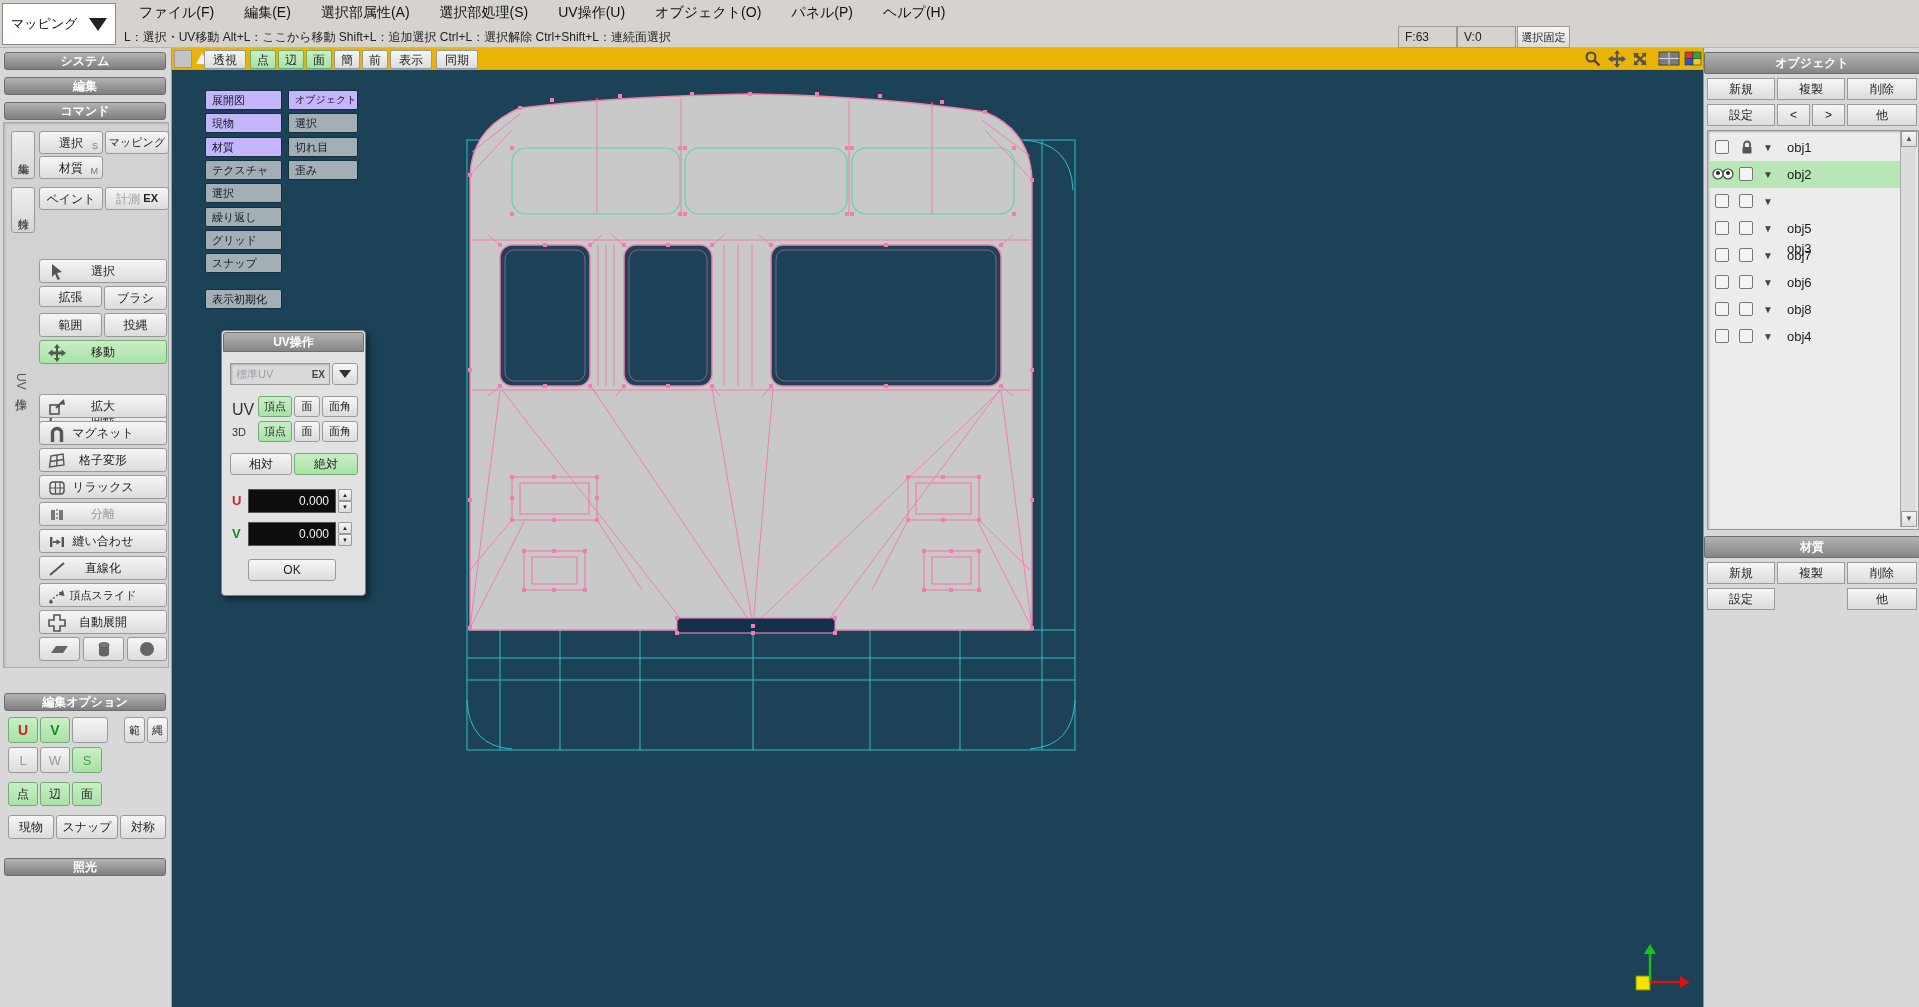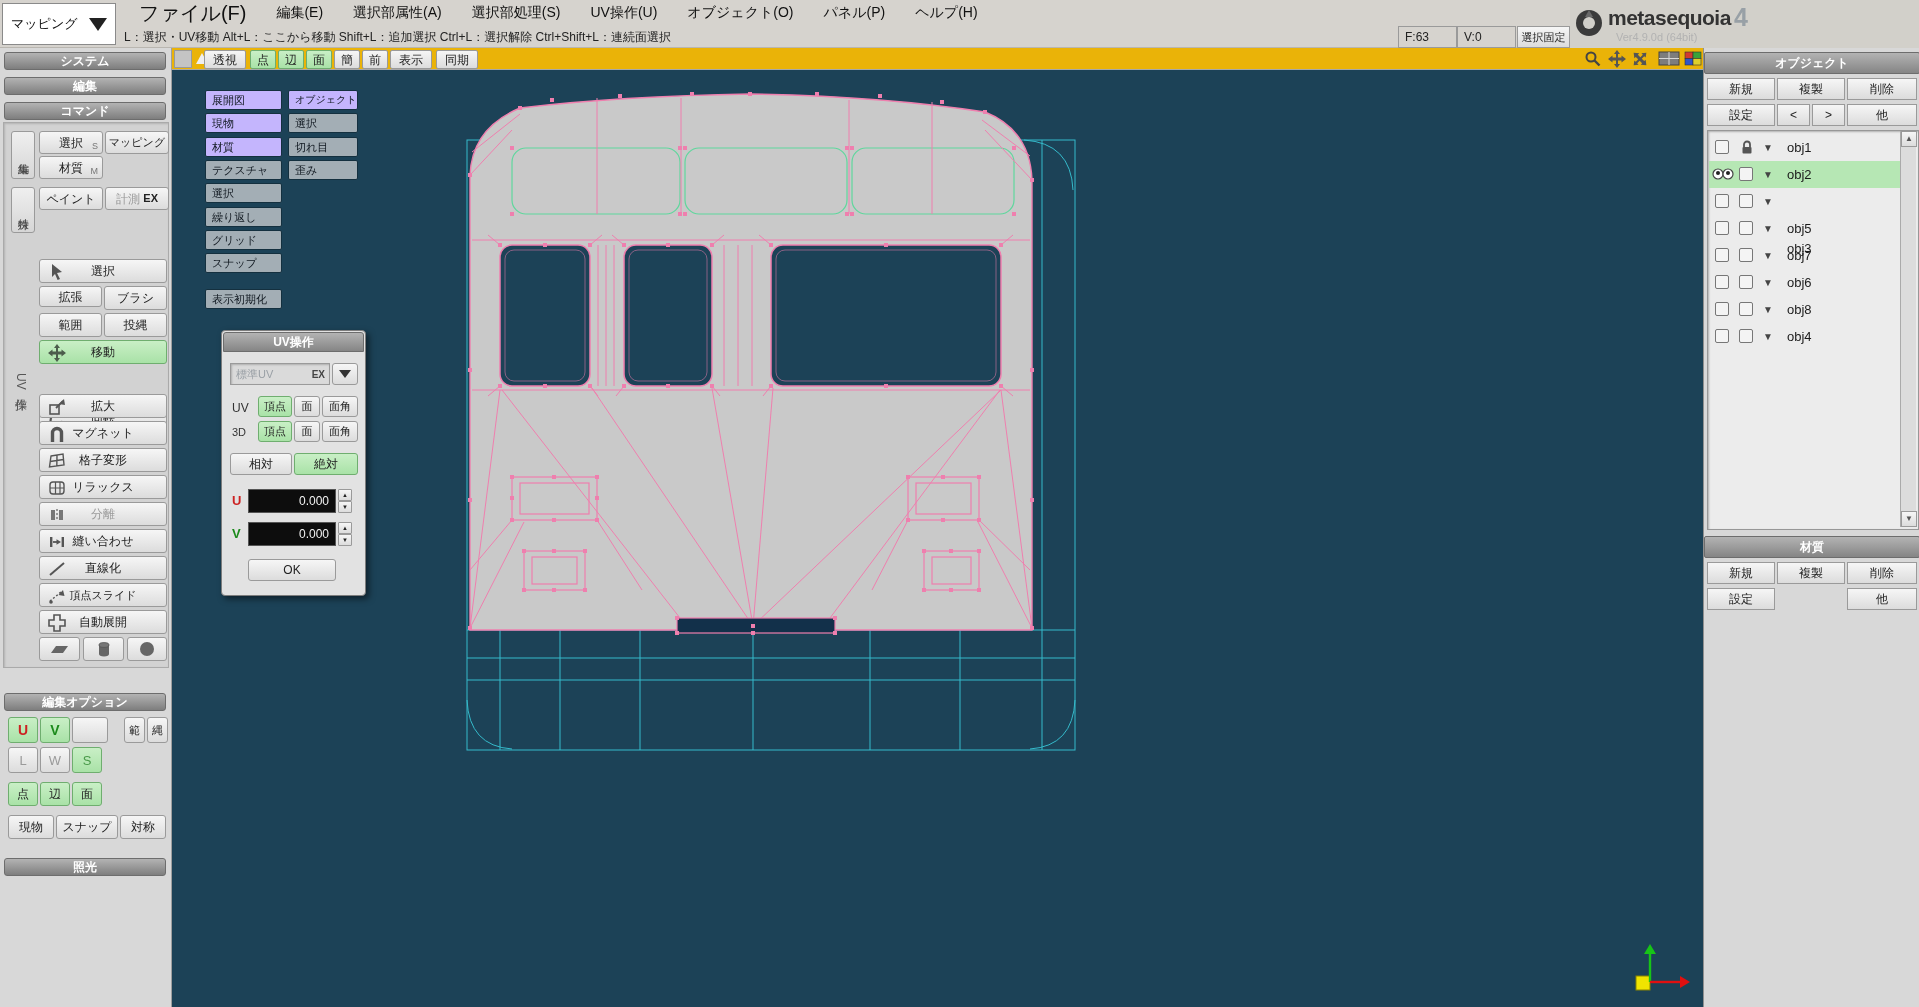--- a/index.html
+++ b/index.html
@@ -41,49 +41,39 @@
 
   <div class="abs" style="left:0;top:0;width:1919px;height:26px;background:#d6d3ce;"></div>
   <div class="abs" style="left:0;top:26px;width:1919px;height:22px;background:#d6d3ce;border-bottom:1px solid #b9b6b0;"></div>
 
   <div class="abs" style="left:2px;top:3px;width:114px;height:42px;background:#fff;border:1px solid #8a8a8a;z-index:5;display:flex;align-items:center;">
     <span style="font-size:13px;color:#111;padding-left:8px;">マッピング</span>
     <span style="position:absolute;right:8px;top:14px;width:0;height:0;border-left:9px solid transparent;border-right:9px solid transparent;border-top:13px solid #222;"></span>
   </div>
 
   <div class="abs" style="left:124px;top:0;height:26px;display:flex;align-items:center;">
-    <span style="padding:0 15px;font-size:20px;color:#111;">ファイル(F)</span>
+    <span style="padding:0 15px;font-size:14px;color:#111;">ファイル(F)</span>
     <span style="padding:0 15px;font-size:14px;color:#111;">編集(E)</span>
     <span style="padding:0 15px;font-size:14px;color:#111;">選択部属性(A)</span>
     <span style="padding:0 15px;font-size:14px;color:#111;">選択部処理(S)</span>
     <span style="padding:0 15px;font-size:14px;color:#111;">UV操作(U)</span>
     <span style="padding:0 15px;font-size:14px;color:#111;">オブジェクト(O)</span>
     <span style="padding:0 15px;font-size:14px;color:#111;">パネル(P)</span>
     <span style="padding:0 15px;font-size:14px;color:#111;">ヘルプ(H)</span>
   </div>
 
   <div class="abs" style="left:124px;top:29px;font-size:12px;color:#222;">L：選択・UV移動  Alt+L：ここから移動  Shift+L：追加選択  Ctrl+L：選択解除  Ctrl+Shift+L：連続面選択</div>
   <div class="abs" style="left:1398px;top:26px;width:59px;height:22px;border:1px solid #9a9a9a;display:flex;align-items:center;">
     <span style="font-size:12px;padding-left:6px;color:#222;">F:63</span>
   </div>
   <div class="abs" style="left:1457px;top:26px;width:59px;height:22px;border:1px solid #9a9a9a;display:flex;align-items:center;">
     <span style="font-size:12px;padding-left:6px;color:#222;">V:0</span>
   </div>
   <div class="b" style="left:1517px;top:26px;width:53px;height:22px;font-size:11px;border-radius:0;">選択固定</div>
 
-  <div class="abs" style="left:1570px;top:0;width:349px;height:48px;background:#d2d0ca;">
-    <svg width="30" height="30" style="position:absolute;left:4px;top:8px;">
-      <circle cx="15" cy="15" r="13" fill="#3b3b3b"></circle>
-      <circle cx="15" cy="15" r="6" fill="#d2d0ca"></circle>
-      <path d="M15 2 L19 9 L11 9 Z" fill="#6a6a6a"></path>
-    </svg>
-    <span style="position:absolute;left:38px;top:6px;font-size:21px;font-weight:bold;color:#333;letter-spacing:-0.5px;">metasequoia</span>
-    <span style="position:absolute;left:164px;top:3px;font-size:25px;font-weight:bold;color:#98a0a6;">4</span>
-    <span style="position:absolute;left:46px;top:31px;font-size:11px;color:#b2b2b2;">Ver4.9.0d (64bit)</span>
-  </div>
 
   <div class="abs" style="left:0;top:48px;width:172px;height:959px;background:#d8d8d8;border-right:1px solid #9e9e9e;">
     <div class="shdr" style="left:4px;top:4px;width:162px;height:18px;">システム</div>
     <div class="shdr" style="left:4px;top:29px;width:162px;height:18px;">編集</div>
     <div class="shdr" style="left:4px;top:54px;width:162px;height:18px;">コマンド</div>
 
     <div class="abs" style="left:3px;top:74px;width:166px;height:546px;background:#d2d2d2;border:1px solid #aaa;box-shadow:inset 1px 1px 2px rgba(0,0,0,.15);">
       <div class="vtab" style="left:7px;top:8px;width:24px;height:48px;">編集</div>
       <div class="b" style="left:35px;top:8px;width:64px;height:23px;">
         <span>選択</span>
@@ -432,21 +422,21 @@
     <div class="abs" style="left:49px;top:260px;width:145px;height:266px;background:#e2e2e2;border:1px solid #7d7d7d;border-radius:4px;box-shadow:3px 3px 6px rgba(0,0,0,.5);">
       <div class="panelhdr" style="left:1px;top:1px;width:141px;height:20px;border-radius:3px 3px 0 0;">UV操作</div>
       <div class="abs" style="left:8px;top:32px;width:100px;height:22px;background:#dadada;border:1px solid #9a9a9a;box-shadow:inset 1px 1px 2px rgba(0,0,0,.2);display:flex;align-items:center;">
         <span style="font-size:11px;color:#9aa0a6;padding-left:5px;flex:1;">標準UV</span>
         <b style="font-size:10px;color:#444;padding-right:4px;">EX</b>
       </div>
       <div class="b" style="left:110px;top:32px;width:26px;height:22px;">
         <span style="width:0;height:0;border-left:6px solid transparent;border-right:6px solid transparent;border-top:8px solid #333;"></span>
       </div>
 
-      <span style="position:absolute;left:10px;top:70px;font-size:12px;color:#333;">UV</span>
+      <span style="position:absolute;left:10px;top:70px;font-size:16px;color:#333;">UV</span>
       <div class="b grn" style="left:36px;top:65px;width:34px;height:21px;font-size:11px;">頂点</div>
       <div class="b" style="left:72px;top:65px;width:26px;height:21px;font-size:11px;">面</div>
       <div class="b" style="left:100px;top:65px;width:36px;height:21px;font-size:11px;">面角</div>
 
       <span style="position:absolute;left:10px;top:95px;font-size:11px;color:#333;">3D</span>
       <div class="b grn" style="left:36px;top:90px;width:34px;height:21px;font-size:11px;">頂点</div>
       <div class="b" style="left:72px;top:90px;width:26px;height:21px;font-size:11px;">面</div>
       <div class="b" style="left:100px;top:90px;width:36px;height:21px;font-size:11px;">面角</div>
 
       <div class="b" style="left:8px;top:122px;width:62px;height:22px;">相対</div>

